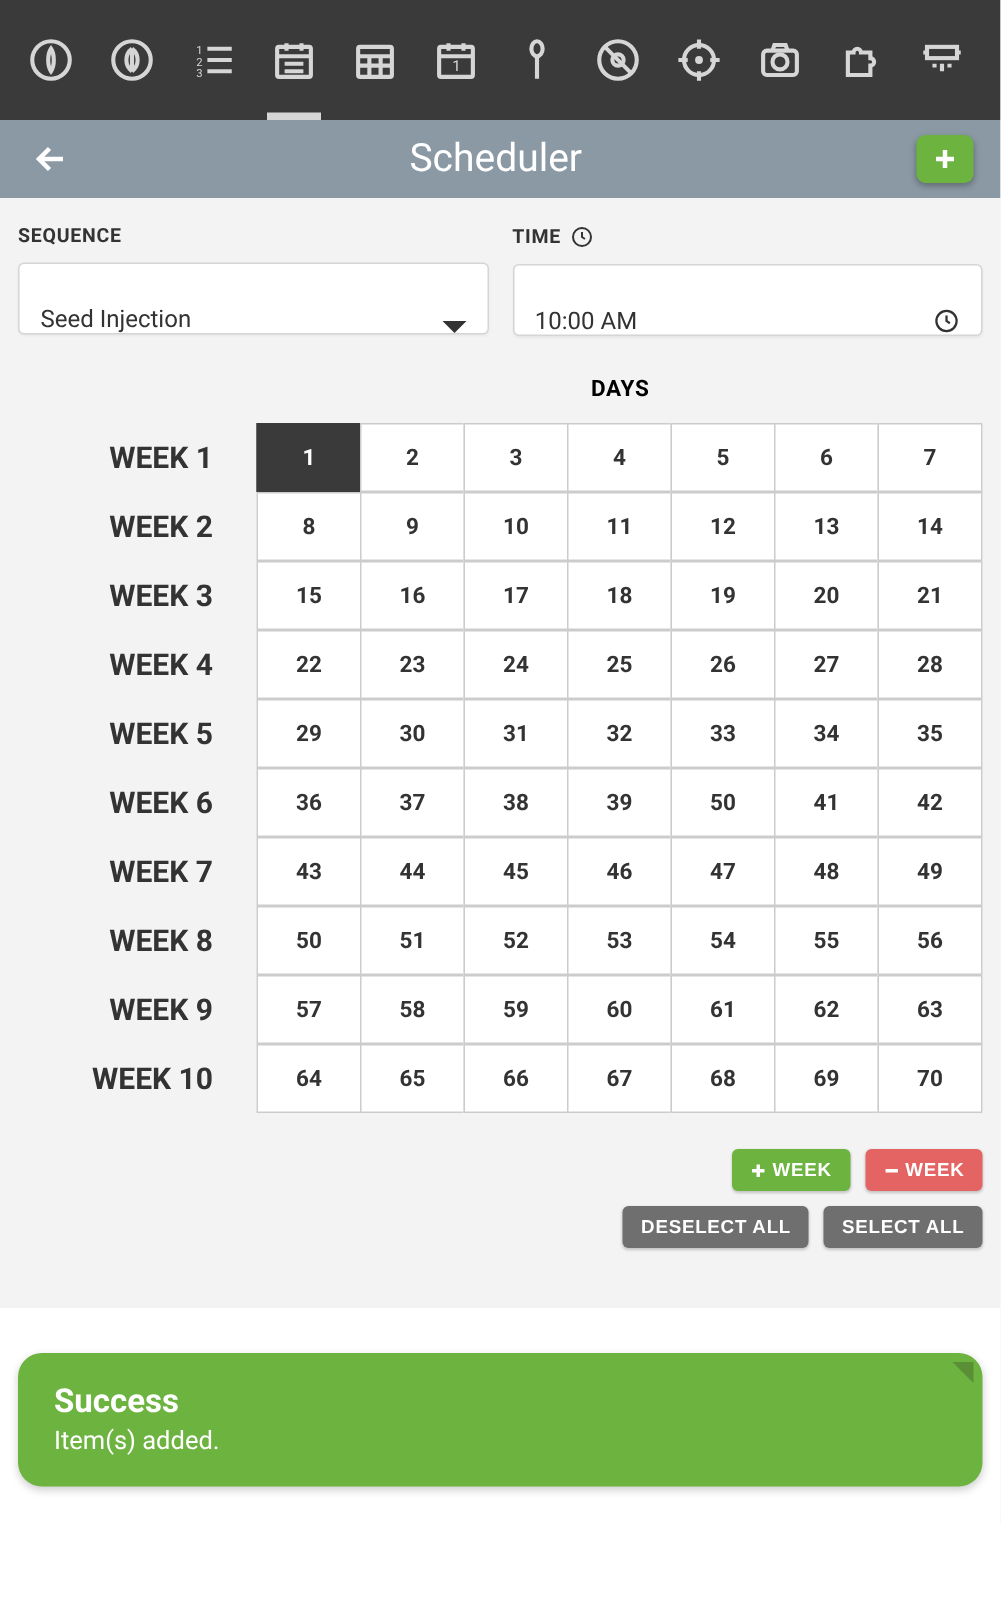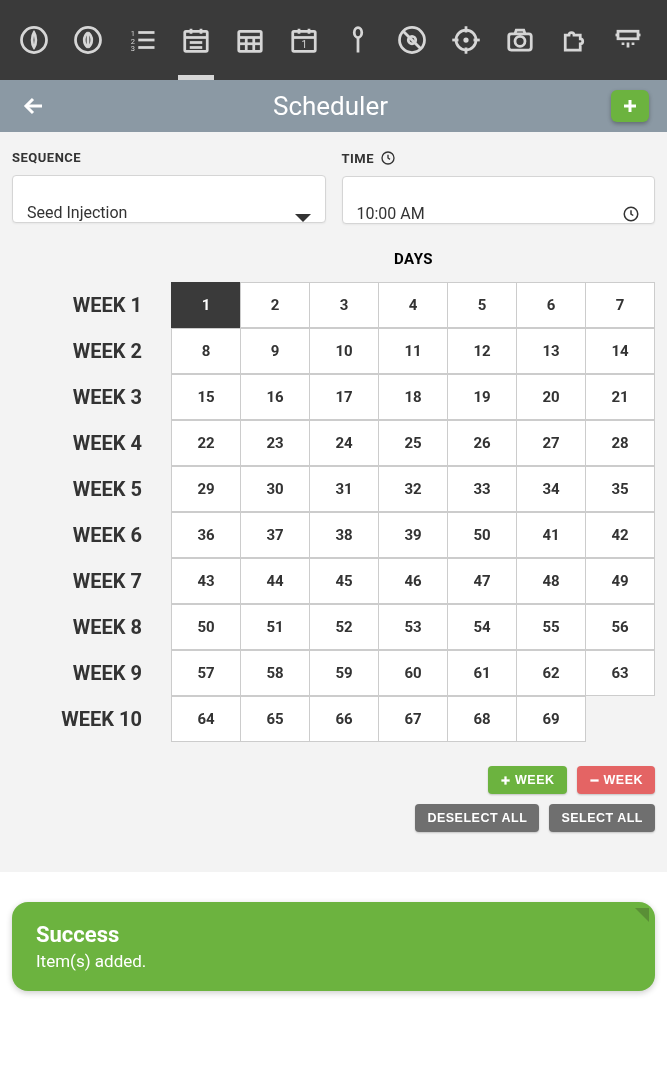--- a/index.html
+++ b/index.html
@@ -452,20 +452,21 @@
         <div class="day-cell">60</div>
         <div class="day-cell">61</div>
         <div class="day-cell">62</div>
         <div class="day-cell">63</div>
         <div class="day-cell">64</div>
         <div class="day-cell">65</div>
         <div class="day-cell">66</div>
         <div class="day-cell">67</div>
         <div class="day-cell">68</div>
         <div class="day-cell">69</div>
+        <div class="day-cell">70</div>
       </div>
   </div>
 </div>
 
 <div class="btn-row">
   <button class="btn btn-green">
     <svg width="11" height="11" viewBox="0 0 24 24" stroke="#fff" fill="none" stroke-width="5">
         <line x1="12" y1="3" x2="12" y2="21"></line>
         <line x1="3" y1="12" x2="21" y2="12"></line>
       </svg>

